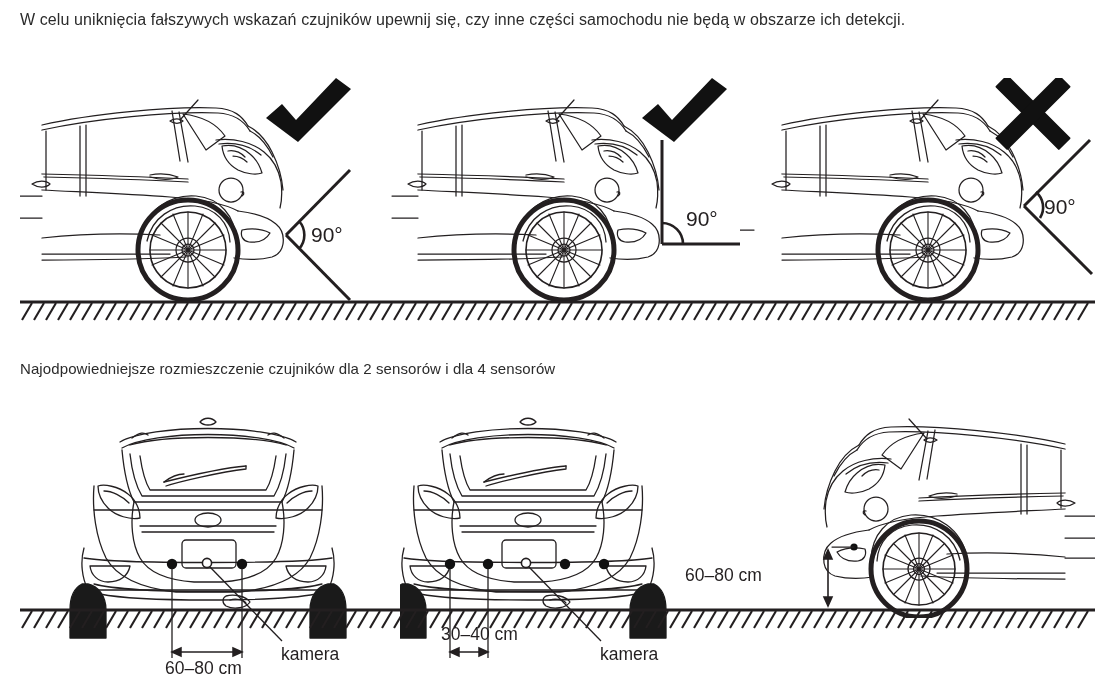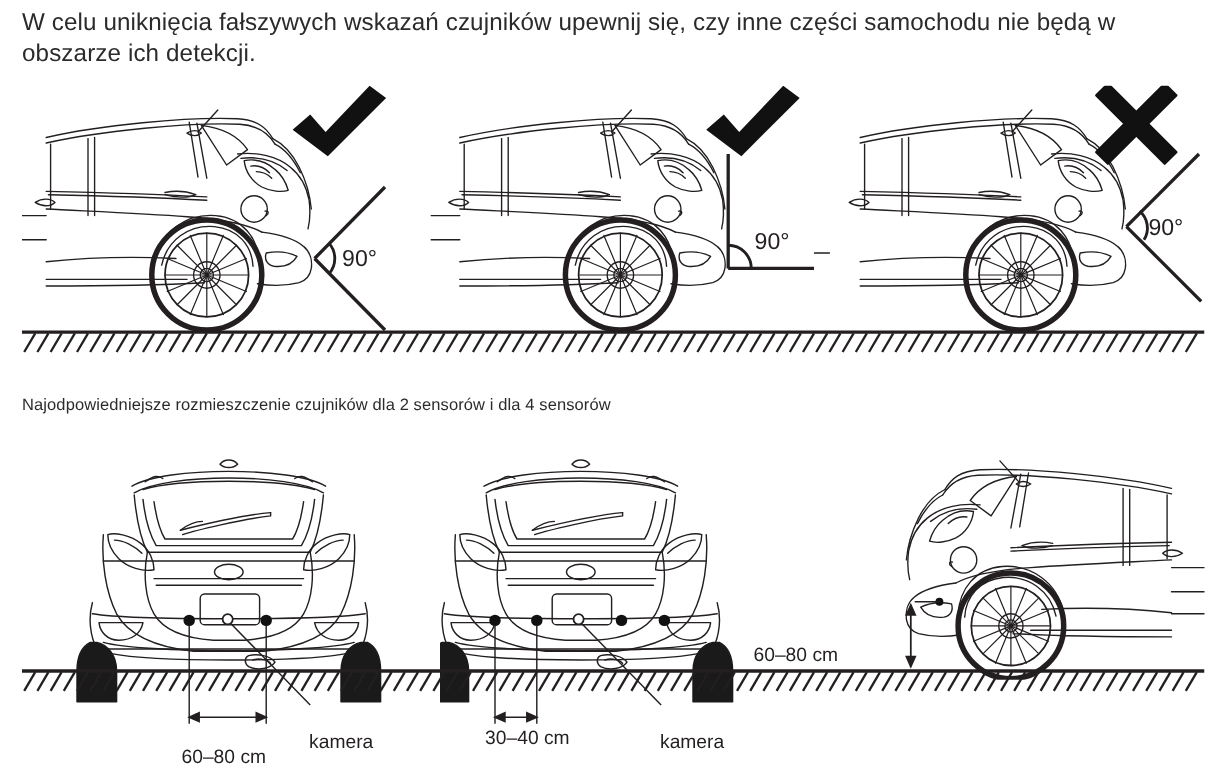--- a/index.html
+++ b/index.html
@@ -19,21 +19,21 @@
     position: absolute;
     inset: 0;
     width: 1095px;
     height: 700px;
   }
   .intro-text {
     position: absolute;
     left: 20px;
     top: 6px;
     width: 1060px;
-    font-size: 22px;
+    font-size: 16px;
     line-height: 28px;
     color: #2b2b2b;
     letter-spacing: 0.1px;
   }
   .section-text {
     position: absolute;
     left: 20px;
     top: 356px;
     width: 1020px;
     font-size: 15px;
@@ -43,21 +43,20 @@
   }
   .panel {
     position: absolute;
   }
   svg { display: block; }
   .dimlabel {
     position: absolute;
     font-size: 17.5px;
     color: #231f20;
     white-space: nowrap;
-    margin-top: 20px;
   }
 </style>
 </head>
 <body>
 
 <div class="page">
 
   <div class="intro-text">W celu uniknięcia fałszywych wskazań czujników upewnij się, czy inne części samochodu nie będą w obszarze ich detekcji.</div>
 
   <div class="panel" style="left:20px; top:78px;">
@@ -488,21 +487,21 @@
         <path d="M129,169 L201,243"></path>
       </g>
 
       <g stroke="#231f20" stroke-width="1.5" fill="none">
         <path d="M50,254 L88,254"></path>
         <path d="M50,254 L59,250 L59,258 Z" fill="#231f20"></path>
         <path d="M88,254 L79,250 L79,258 Z" fill="#231f20"></path>
       </g>
     </svg>
   </div>
-  <div class="dimlabel" style="left:441px; top:640px;">30–40 cm</div>
+  <div class="dimlabel" style="left:441px; top:624px;">30–40 cm</div>
   <div class="dimlabel" style="left:600px; top:644px;">kamera</div>
 
   <div class="panel" style="left:760px; top:398px;">
     <svg width="335" height="220" viewBox="0 0 335 220">
       <g fill="none" stroke="#231f20" stroke-width="1.25" stroke-linecap="round" stroke-linejoin="round">
         <g transform="translate(335,0) scale(-1,1)">
           <path d="M30,46 C78,35 158,27 204,29 C222,30 230,37 236,47"></path>
           <path d="M30,51 C80,40 160,32 206,34 C223,35 232,42 238,52"></path>
           <path d="M34,52 L34,110"></path>
           <path d="M68,47 L68,116"></path>

